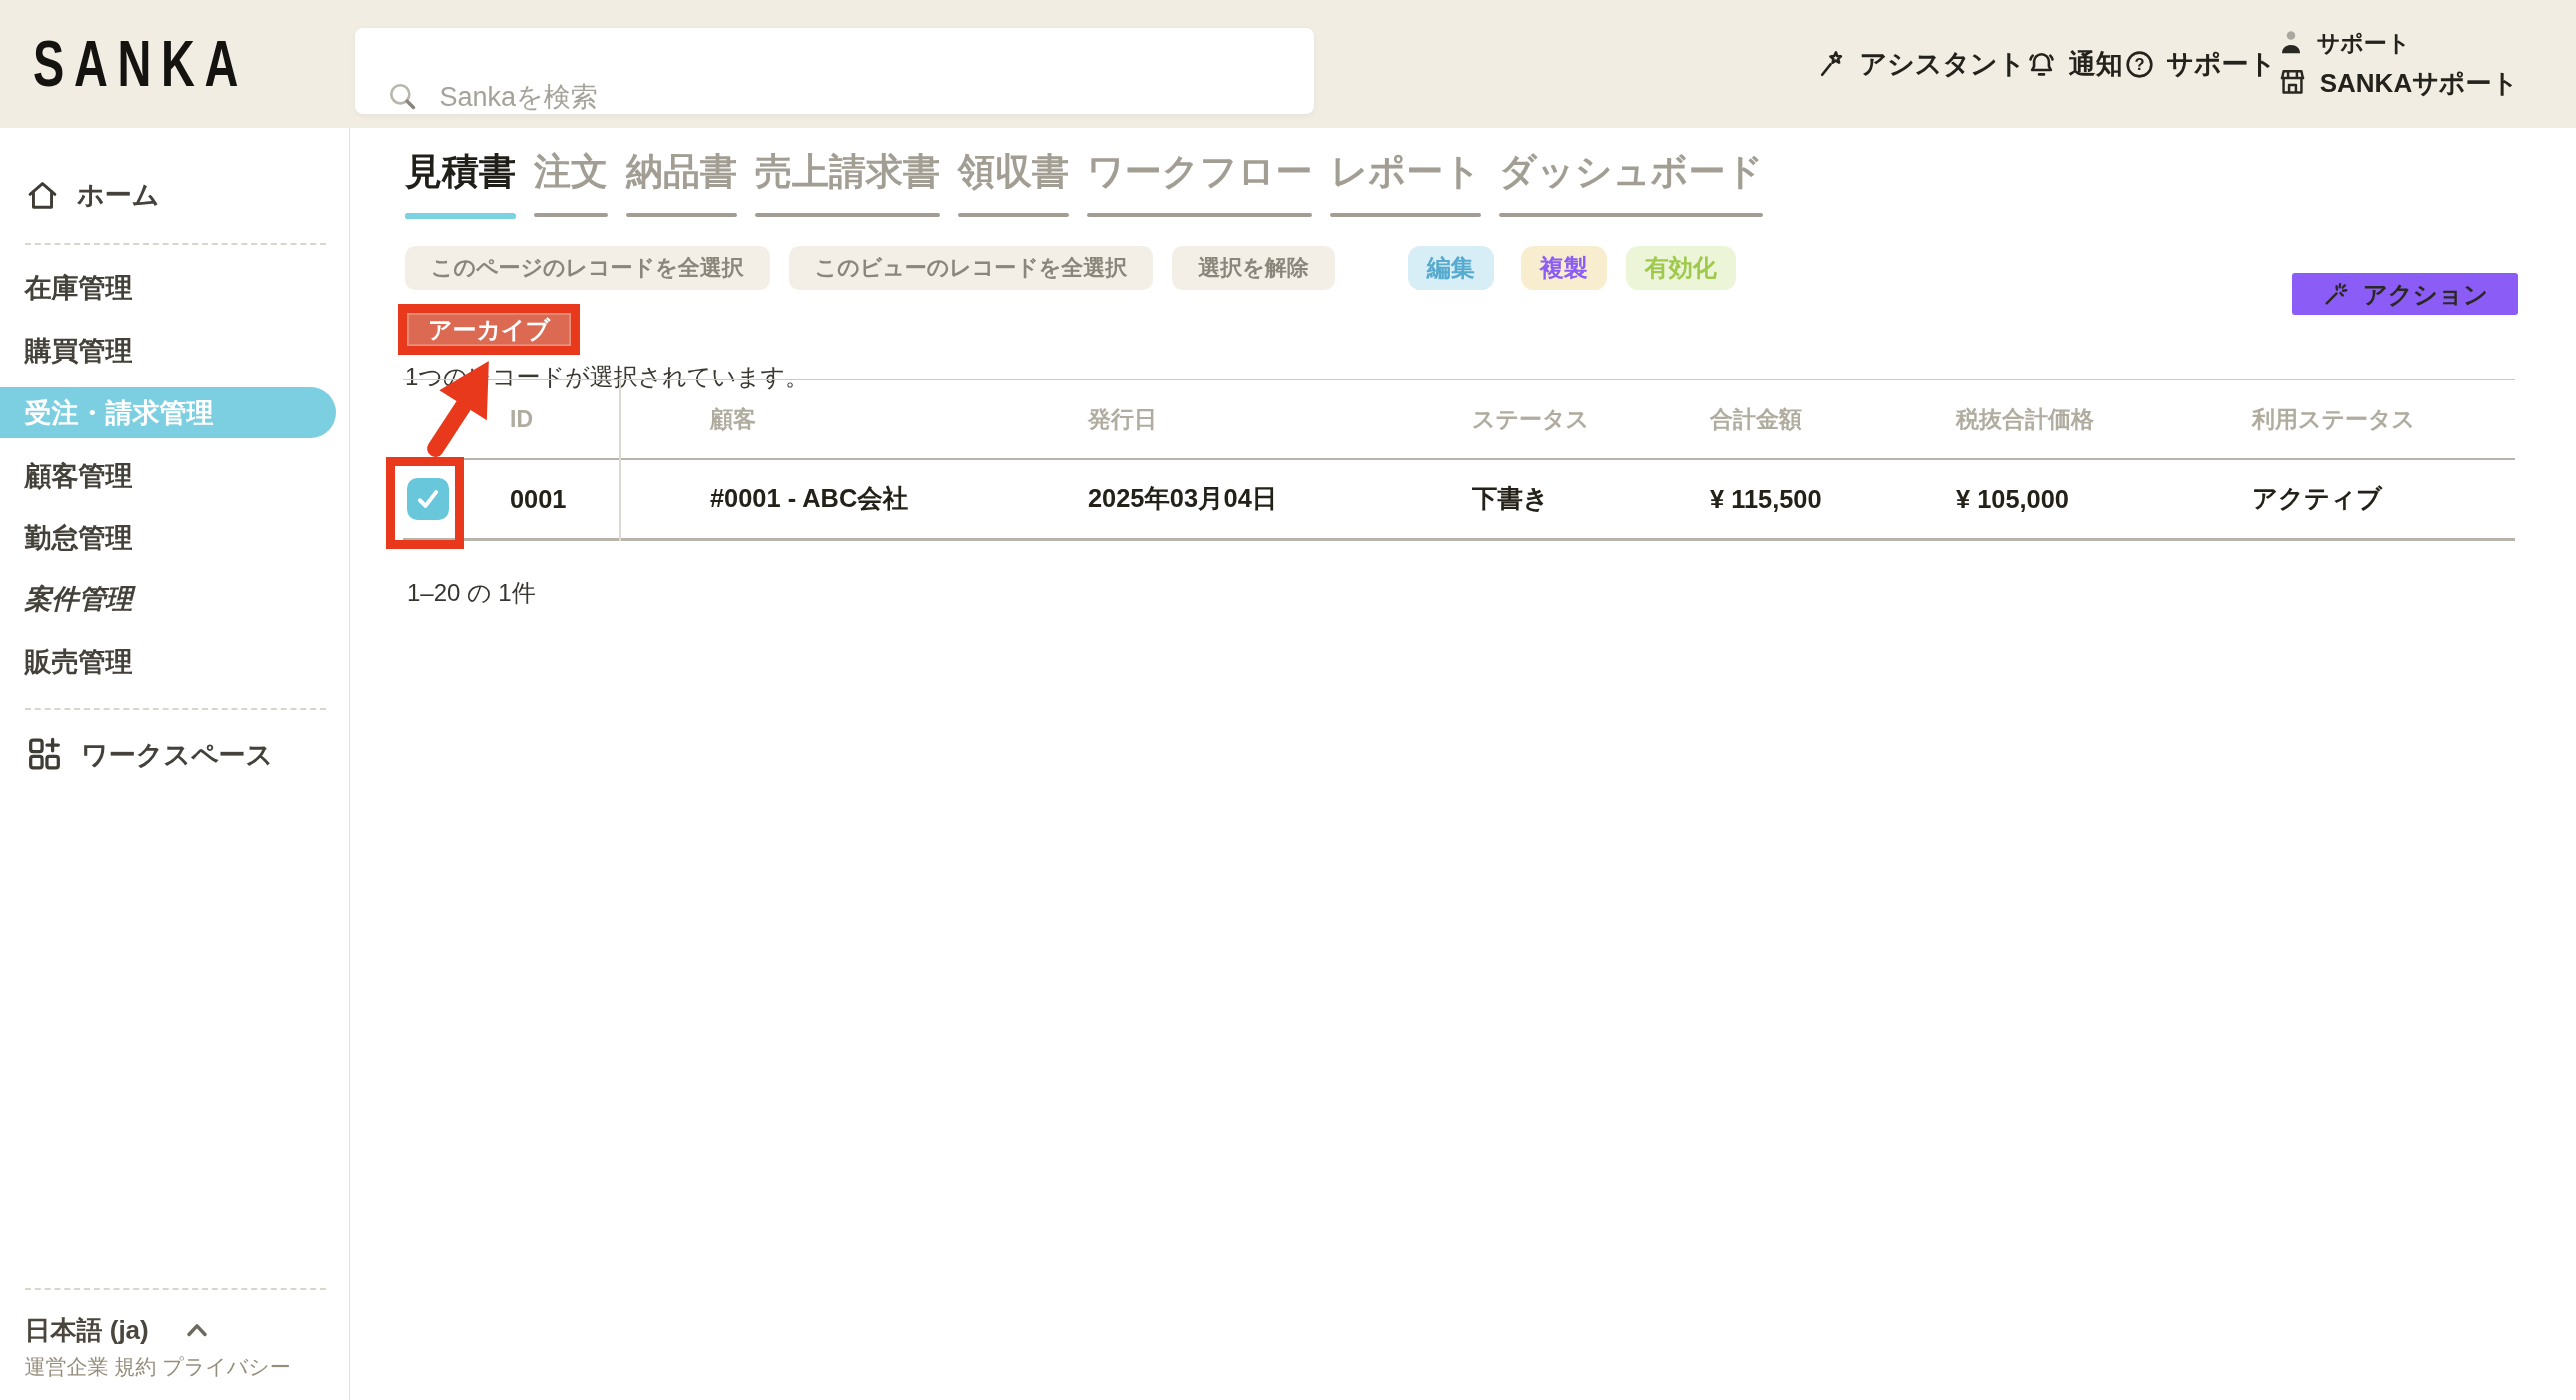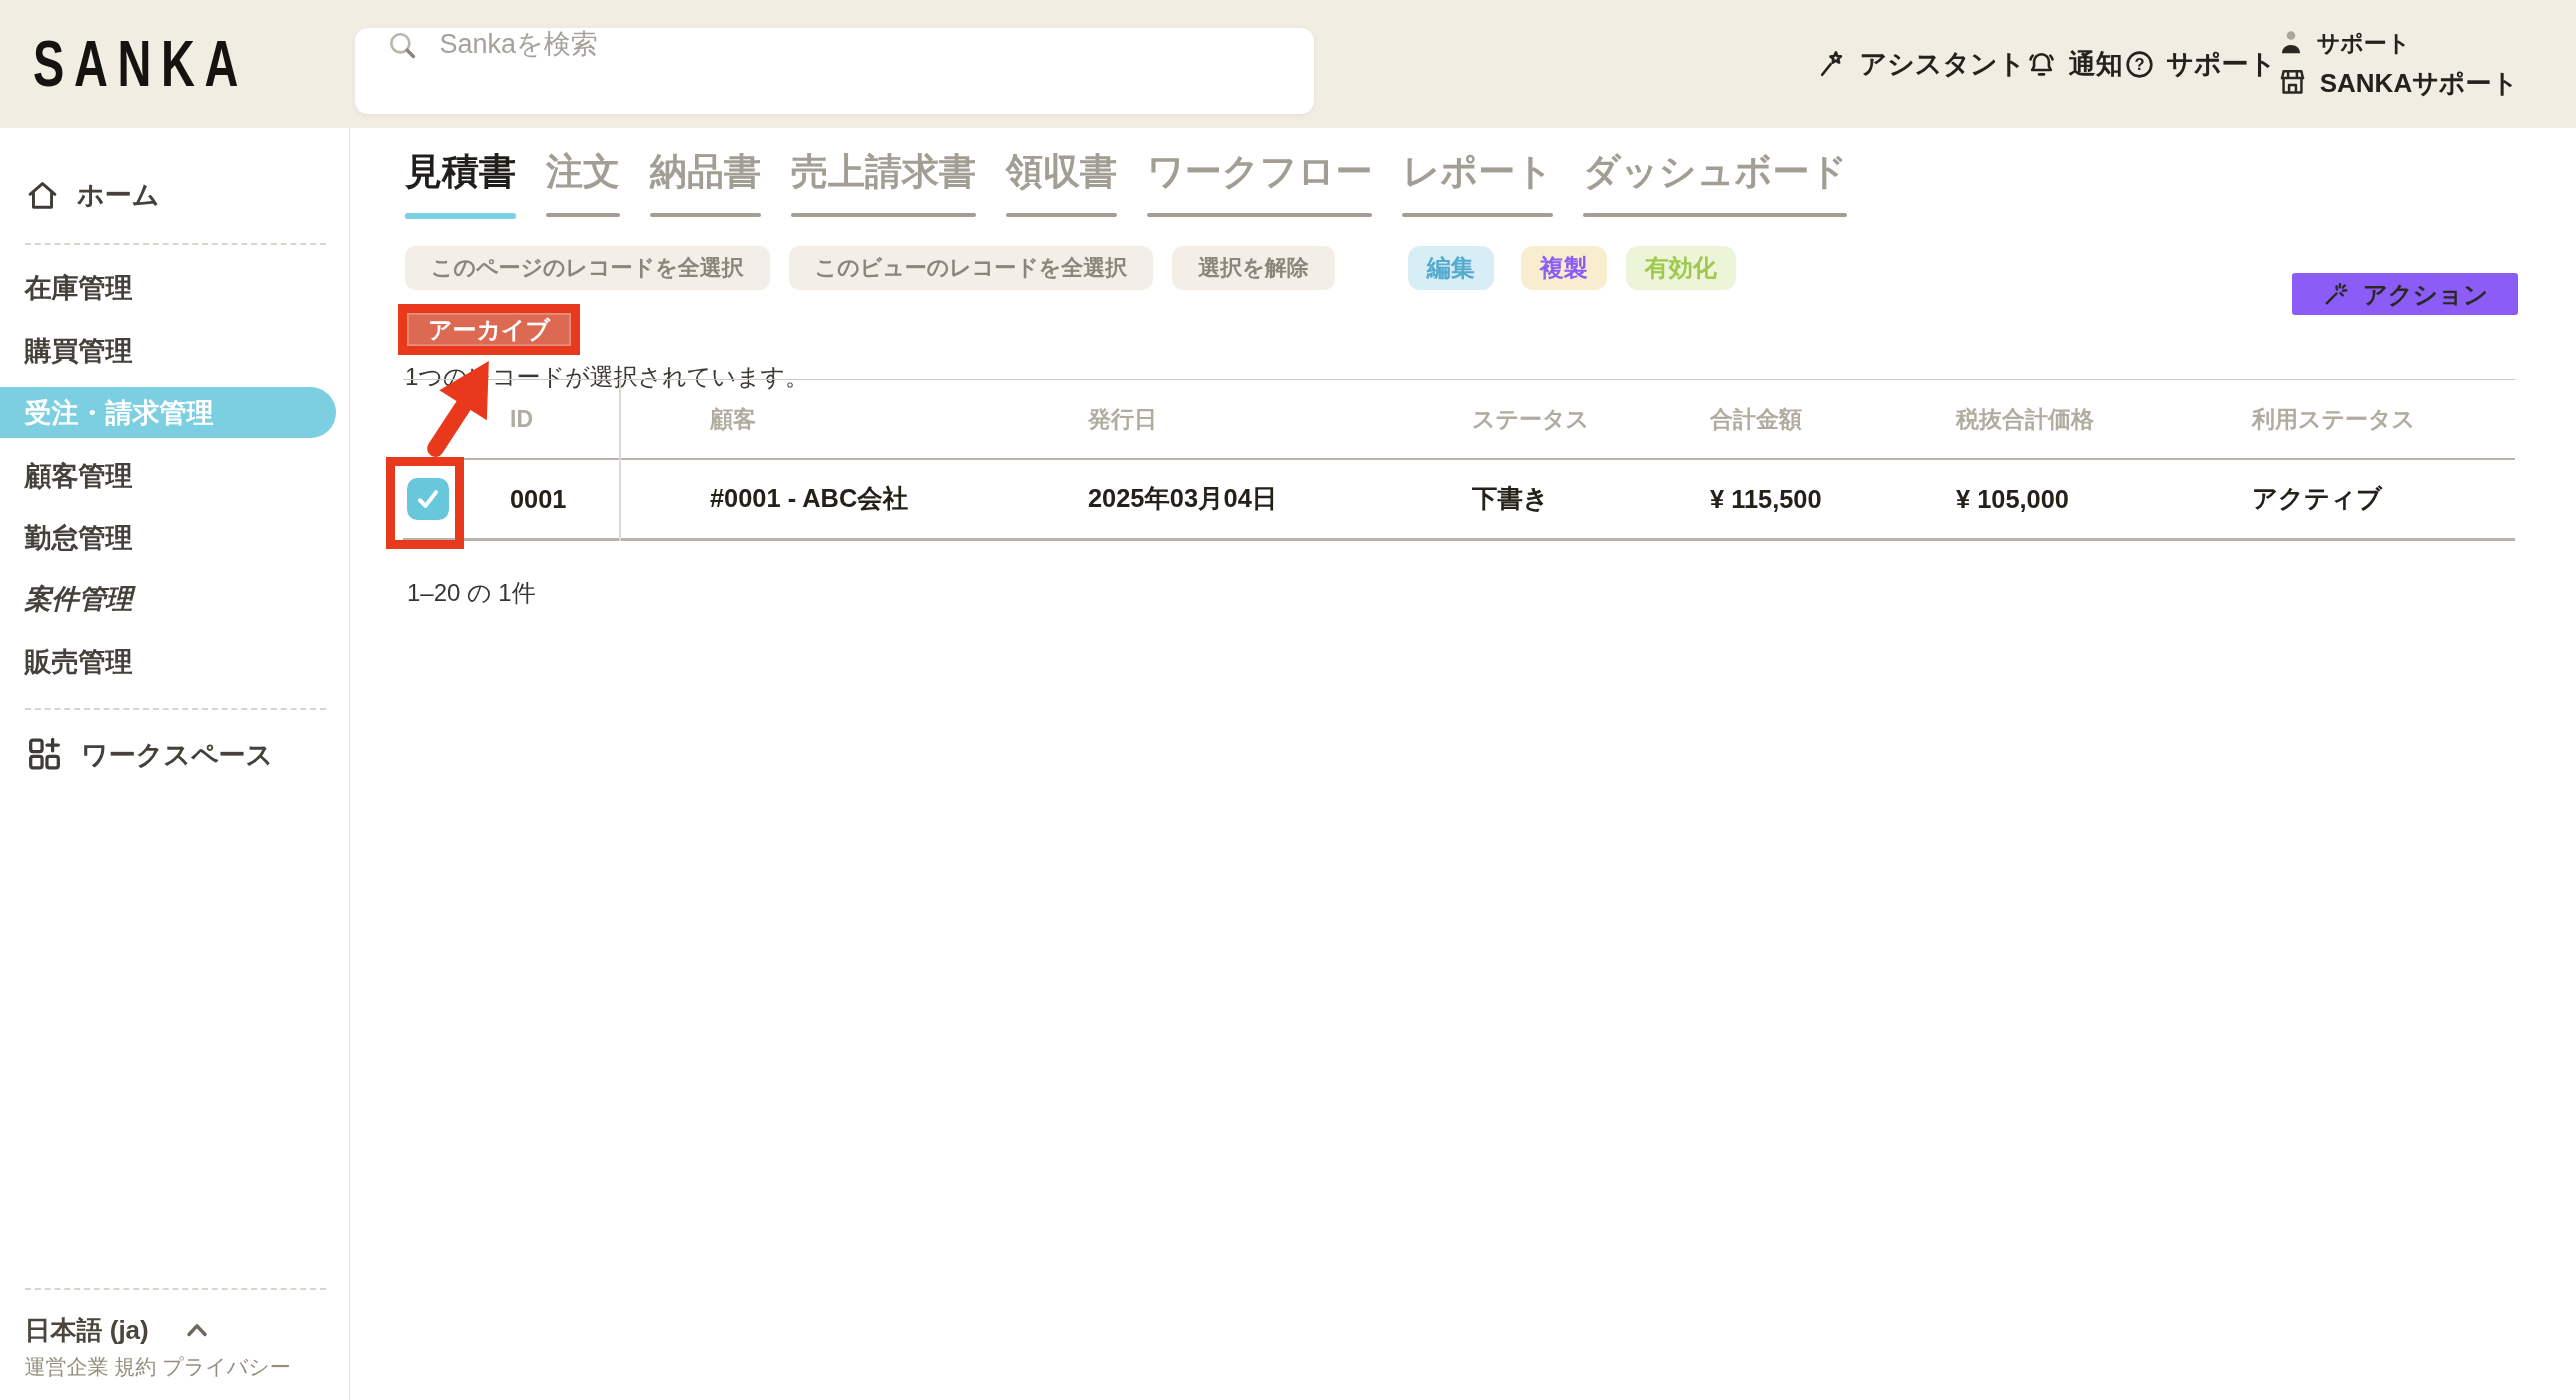--- a/index.html
+++ b/index.html
@@ -3,22 +3,22 @@
 <meta charset="utf-8">
 <style>
   html,body{margin:0;padding:0;background:#d9d4ca;}
   *{box-sizing:border-box;font-family:"Liberation Sans",sans-serif;}
   .screen{position:relative;width:2576px;height:1400px;background:#f2ede3;overflow:hidden;}
 
   
   .topbar{position:absolute;left:0;top:0;width:2576px;height:128px;background:#f2ede3;}
   .logo{position:absolute;left:33px;top:50%;transform:translateY(-50%) scale(.92,1.28);transform-origin:left center;
         font-size:51px;font-weight:900;letter-spacing:10.5px;color:#14130f;}
-  .searchbar{position:absolute;left:355px;top:28px;width:959px;height:86px;background:#ffffff;border-radius:13px;
-             box-shadow:0 1.8px 5.3px rgba(60,50,30,.06);display:flex;align-items:flex-start;}
+  .searchbar{position:absolute;left:355px;top:28px;width:959px;height:86px;background:#ffffff;border-radius:8px;
+             box-shadow:0 1.8px 5.3px rgba(60,50,30,.06);display:flex;align-items:flex-end;}
   .searchbar .mag{margin-left:30px;color:#b9b6ae;display:flex;}
   .searchbar input{flex:1;border:none;outline:none;background:transparent;font-size:27px;color:#3a3832;margin-left:17.5px;}
   .searchbar input::placeholder{color:#a5a29a;}
   .hdr-right{position:absolute;right:58px;top:0;height:128px;display:flex;align-items:center;}
   .hitem{display:flex;align-items:center;gap:10.5px;font-size:27px;font-weight:700;color:#24221c;cursor:pointer;}
   .hitem .ic{display:flex;color:#24221c;}
   .userblock{display:flex;flex-direction:column;gap:5.3px;cursor:pointer;}
   .userblock .row{display:flex;align-items:center;gap:10.5px;}
   .userblock .role{font-size:23px;font-weight:700;color:#24221c;}
   .userblock .uname{font-size:26px;font-weight:700;color:#24221c;}
@@ -31,21 +31,21 @@
   .sdash{position:absolute;left:24.5px;width:301px;border-top:2.6px dashed #d8d5cc;}
   .pill{position:absolute;left:0;top:259px;width:336px;height:51px;background:#7ccfe0;border-radius:0 25.4px 25.4px 0;cursor:pointer;}
   .pill span{position:absolute;left:24.5px;top:50%;transform:translateY(-50%);color:#ffffff;font-size:27px;font-weight:700;white-space:nowrap;}
   .side-foot-lang{position:absolute;left:24.5px;top:1202px;transform:translateY(-50%);display:flex;align-items:center;gap:32px;
                   font-size:26px;font-weight:700;color:#4a463d;cursor:pointer;}
   .side-foot-lang .ic{display:flex;color:#6e695e;}
   .side-legal{position:absolute;left:24.5px;top:1239px;transform:translateY(-50%);font-size:21px;color:#968e7d;white-space:nowrap;cursor:pointer;}
 
   
   .main{position:absolute;left:350px;top:128px;width:2226px;height:1272px;background:#ffffff;}
-  .tabs{position:absolute;left:55px;top:19px;display:flex;gap:30px;}
+  .tabs{position:absolute;left:55px;top:19px;display:flex;gap:18px;}
   .tab{font-size:37px;font-weight:700;color:#a29e94;cursor:pointer;white-space:nowrap;}
   .tab::after{content:"";display:block;height:4.4px;border-radius:2.6px;background:#a29e94;margin-top:16px;}
   .tab.active{color:#201e19;}
   .tab.active::after{background:#7bd2e2;height:6.1px;}
 
   .controls{position:absolute;left:55px;top:118px;display:flex;align-items:center;gap:19px;}
   .sel-btn{height:44px;padding:0 26px;border-radius:10.5px;background:#f3efe7;color:#8a867c;font-size:22px;font-weight:600;
            display:flex;align-items:center;cursor:pointer;white-space:nowrap;}
   .chip{height:44px;padding:0 19px;border-radius:12.3px;font-size:24px;font-weight:700;display:flex;align-items:center;cursor:pointer;}
   .chip.edit{background:#d8eef7;color:#55aacd;margin-left:54px;}

